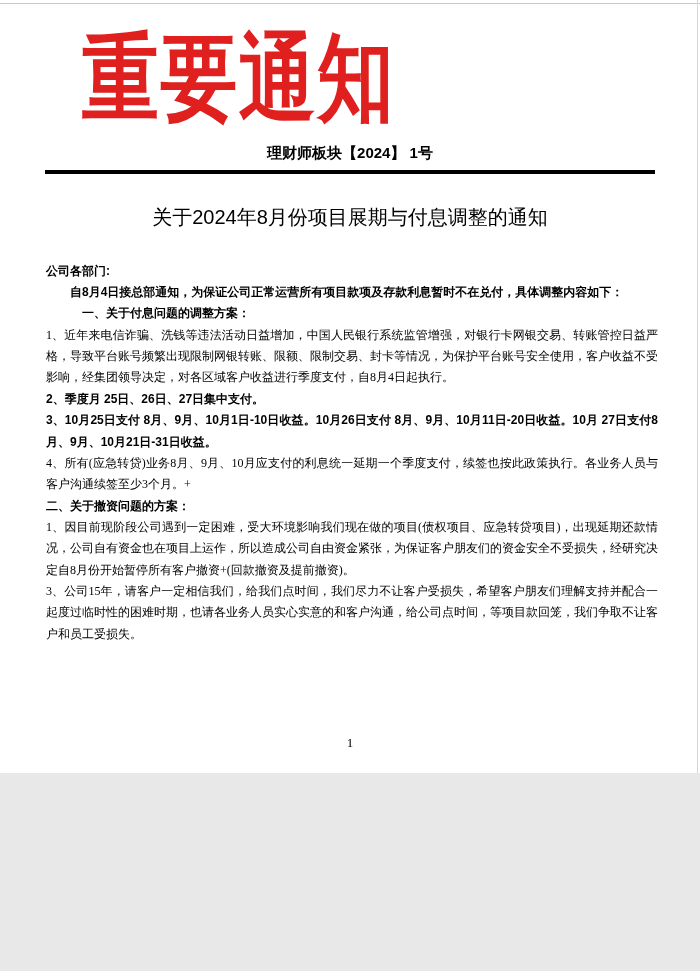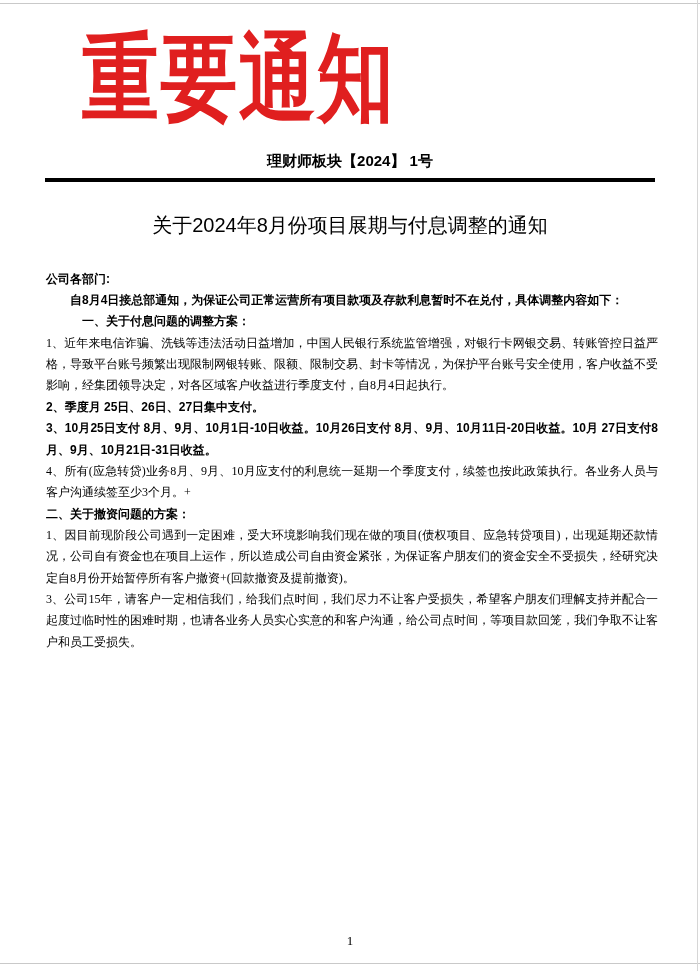--- a/index.html
+++ b/index.html
@@ -3,21 +3,21 @@
 <meta charset="utf-8">
 <style>
   html, body {
     margin: 0;
     padding: 0;
     background: #e8e8e8;
   }
   .page {
     position: relative;
     width: 700px;
-    height: 971px;
+    height: 773px;
     margin: 0 auto;
     background: #ffffff;
     font-family: "Liberation Serif", "DejaVu Serif", serif;
     color: #000;
     overflow: hidden;
     box-sizing: border-box;
   }
   .scan-edge-top {
     position: absolute;
     top: 3px; left: 0;
@@ -43,21 +43,21 @@
     line-height: 1.08;
     font-weight: 900;
     color: #e01f1f;
     font-family: "Liberation Sans", "DejaVu Sans", sans-serif;
     transform: scaleX(0.80);
     transform-origin: left center;
     white-space: nowrap;
     letter-spacing: 2px;
   }
   .doc-no {
-    margin-top: 22px;
+    margin-top: 14px;
     text-align: center;
     font-size: 15px;
     font-weight: bold;
     font-family: "Liberation Sans", "DejaVu Sans", sans-serif;
   }
   .rule {
     height: 4px;
     background: #000;
     margin: 7px 45px 0 45px;
   }

